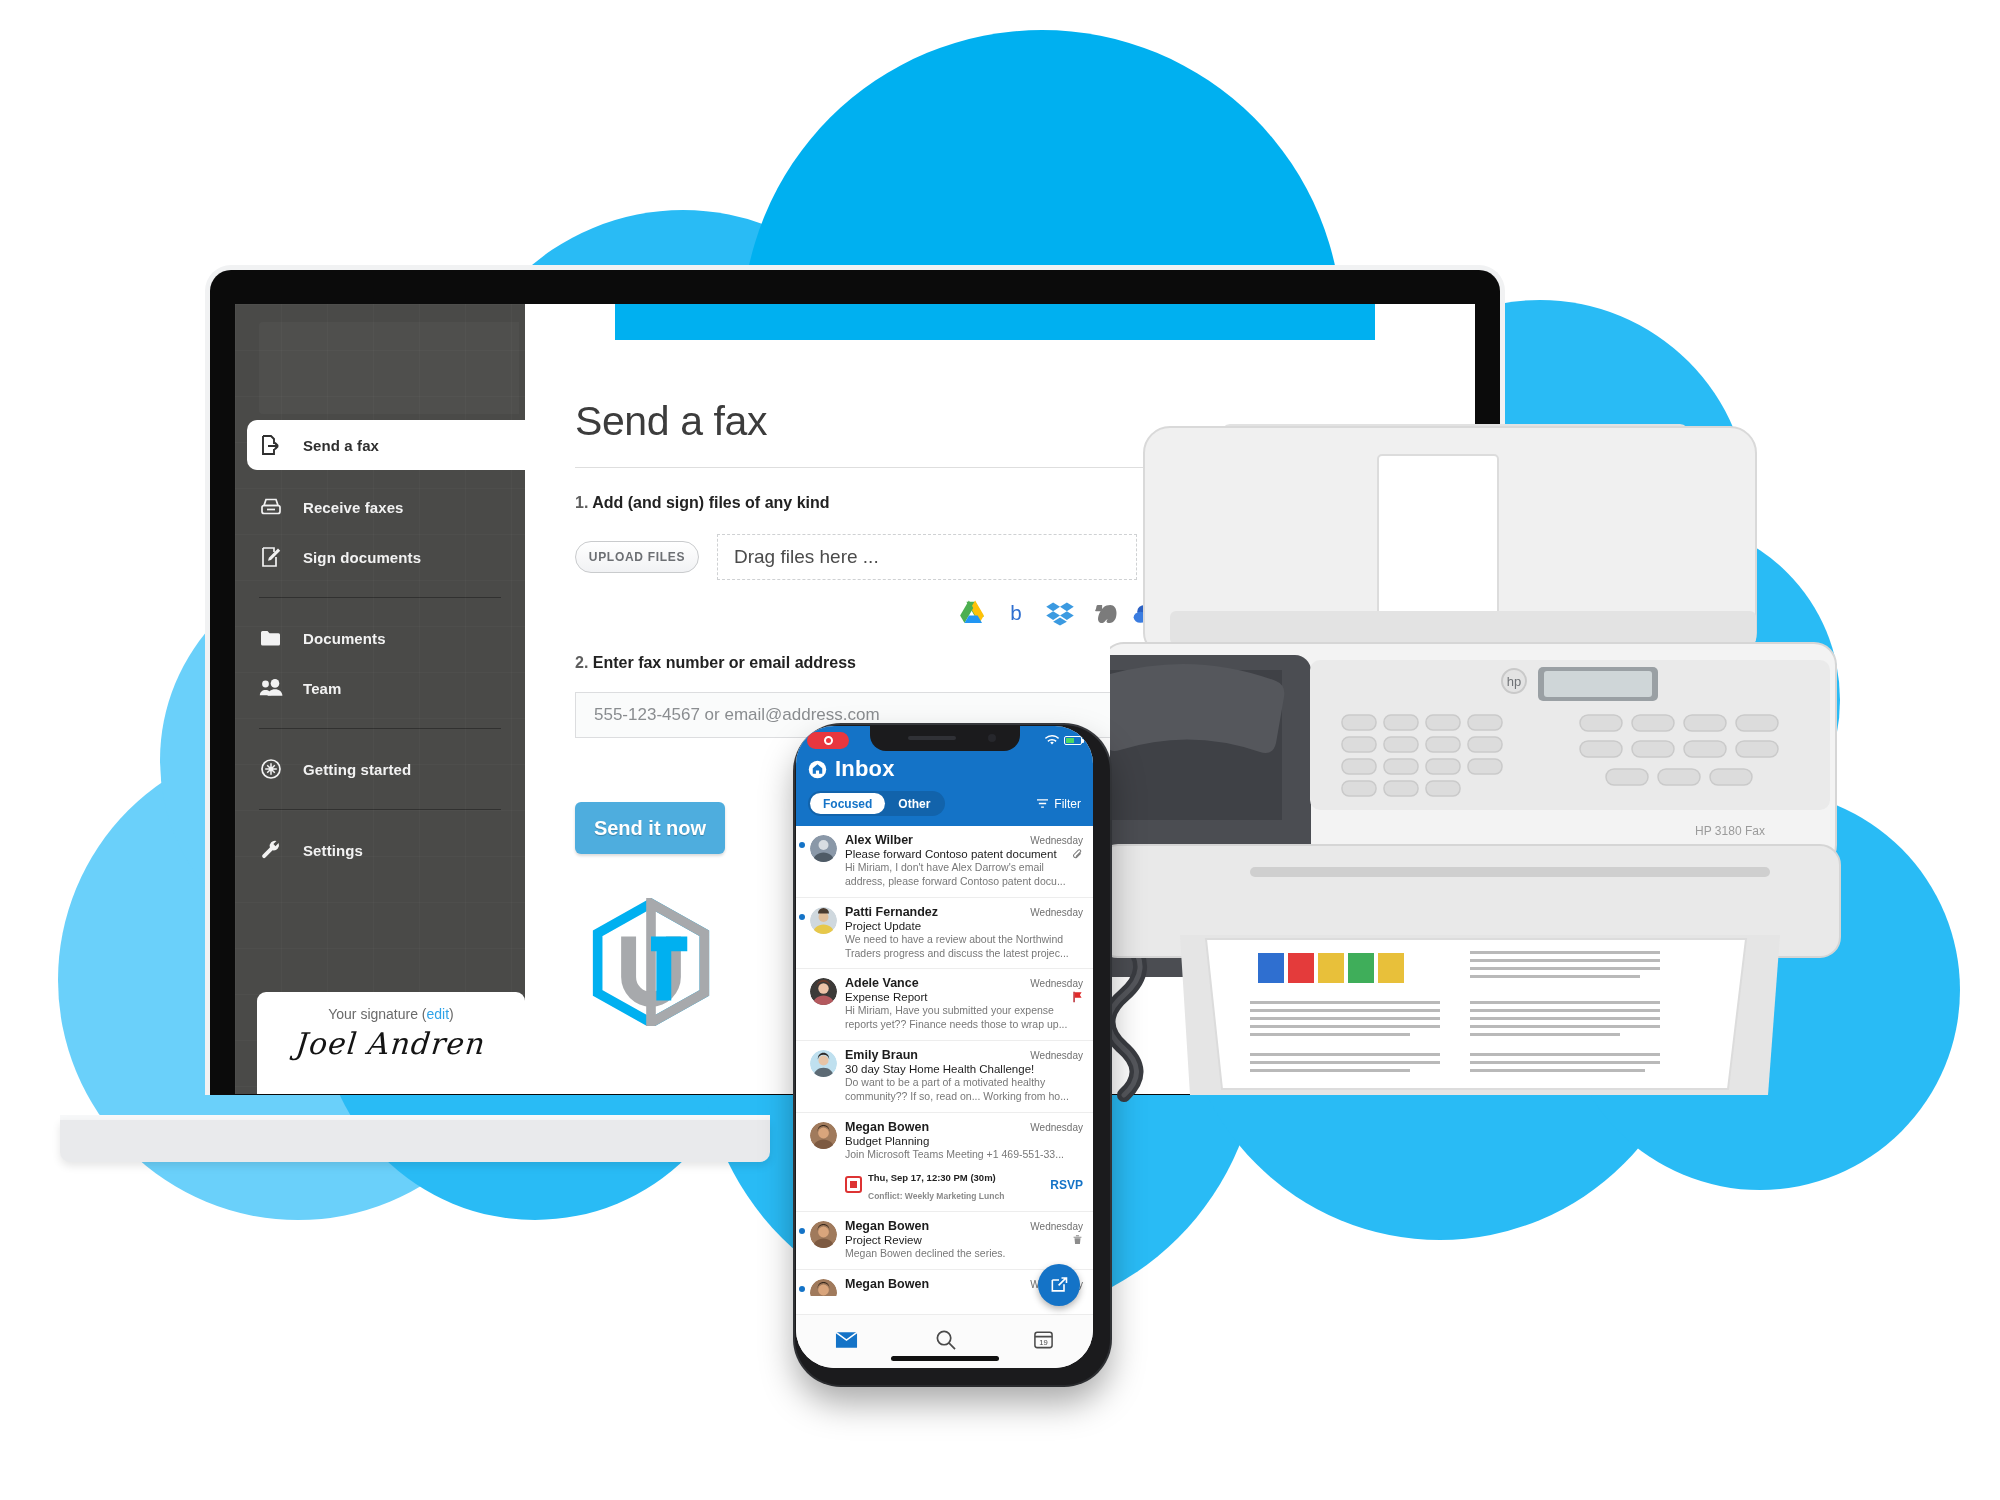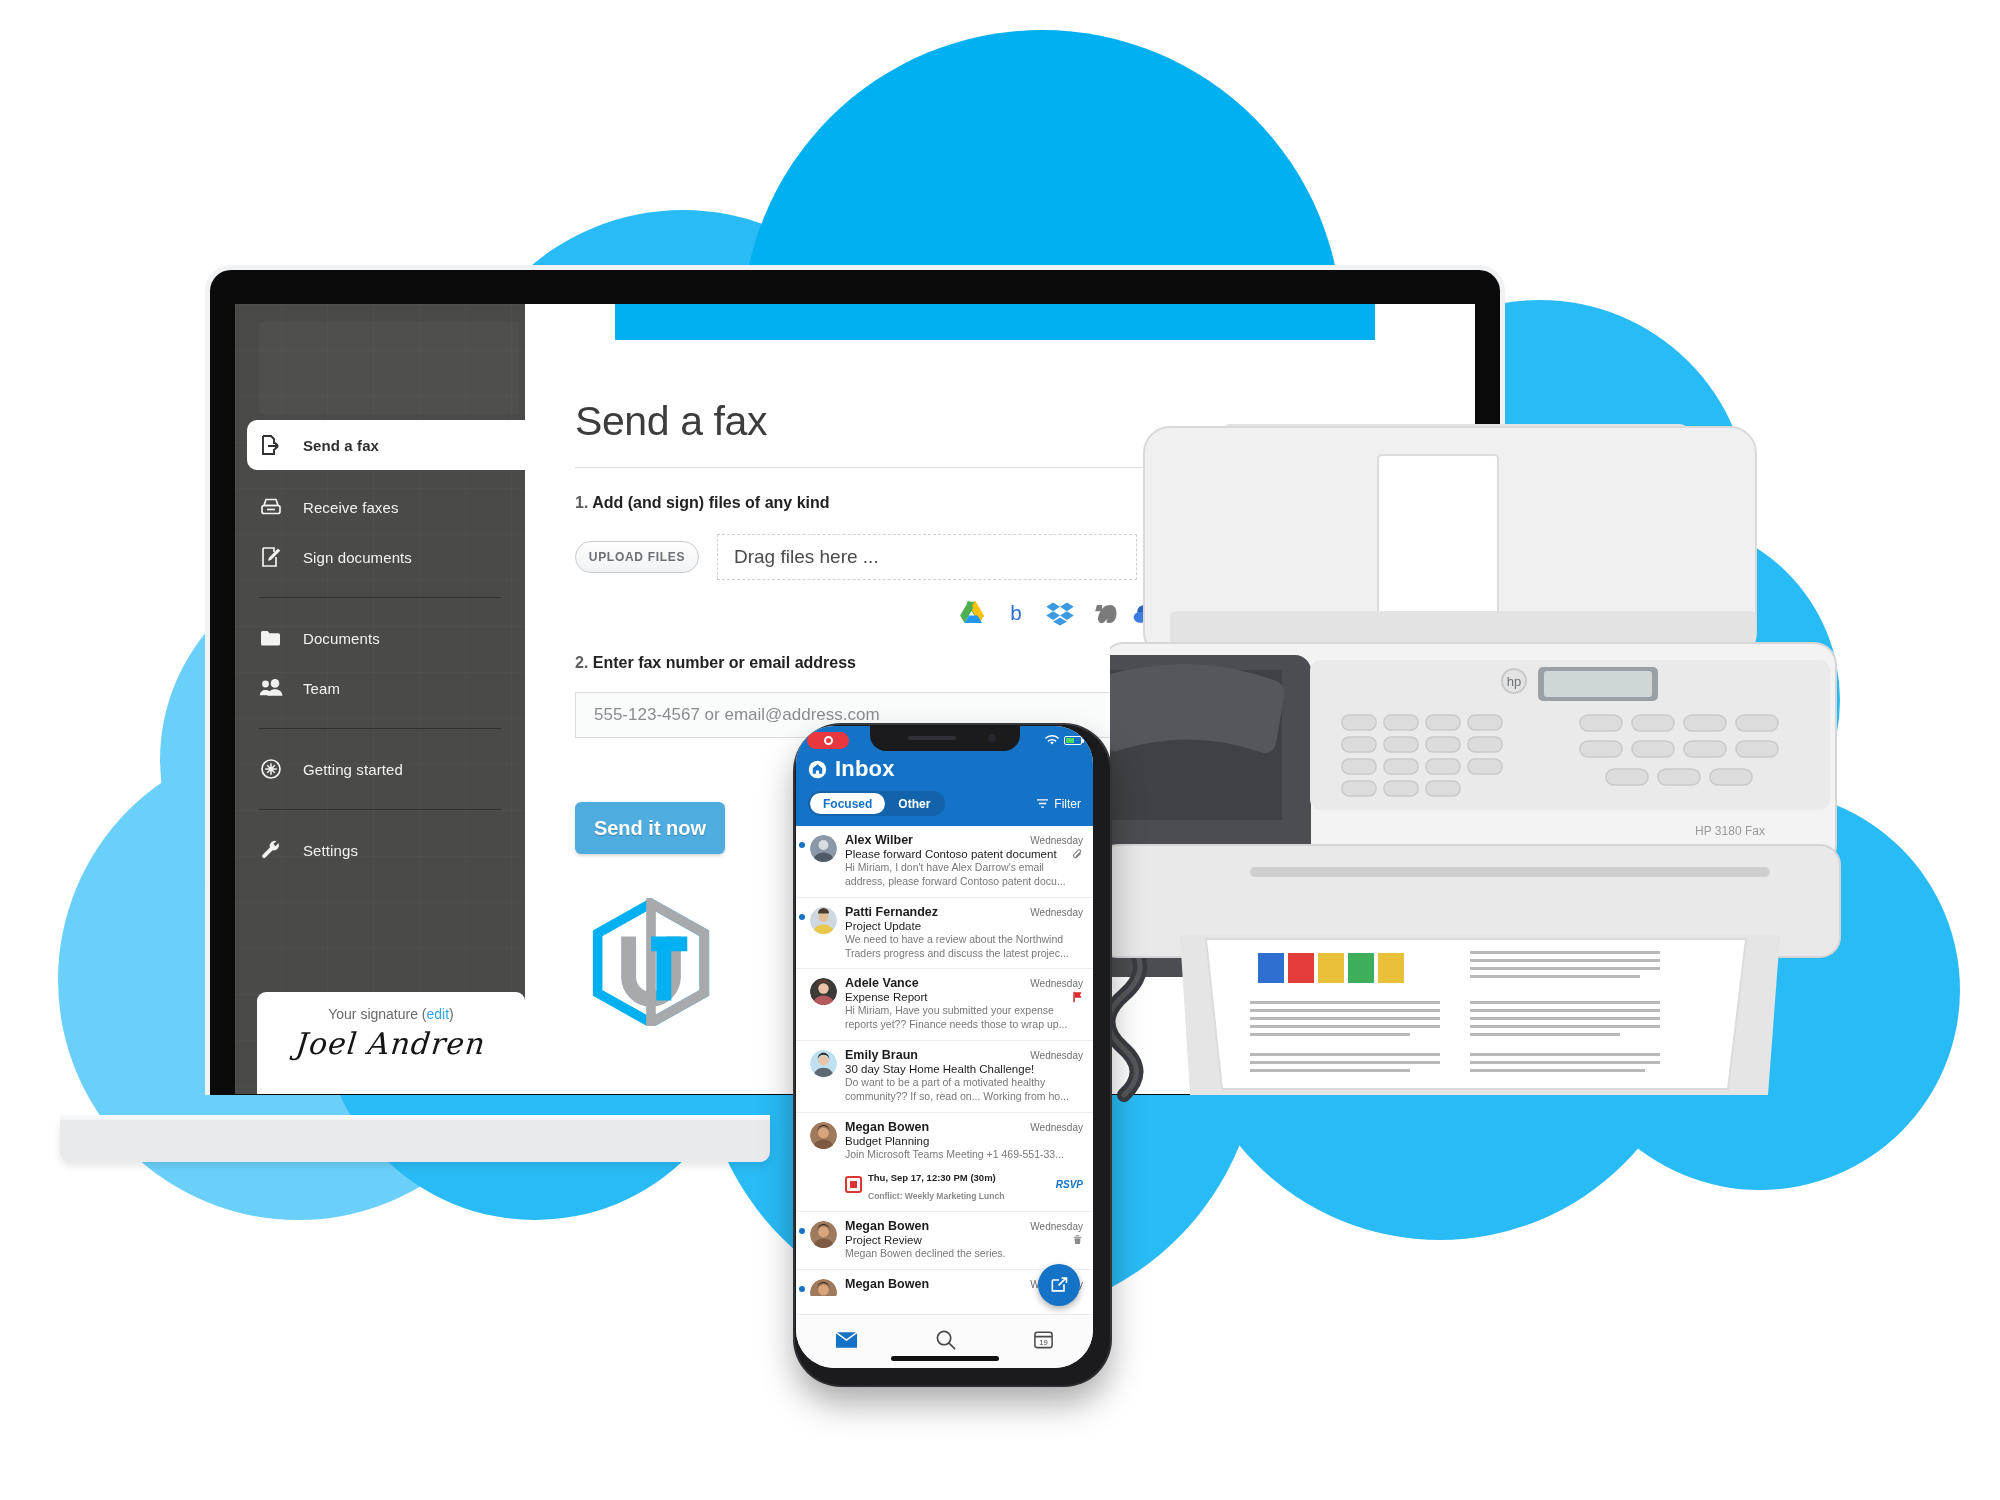--- a/index.html
+++ b/index.html
@@ -82,20 +82,21 @@
   .nav-list { position: absolute; left: 0; top: 116px; width: 290px; }
   .nav-item {
     position: relative;
     display: flex; align-items: center;
     height: 50px;
     padding-left: 24px;
     color: #f2f2f2;
     font-size: 15px;
     letter-spacing: .1px;
     cursor: pointer;
+    font-weight: bold;
   }
   .nav-item .nav-ico {
     width: 30px; height: 26px;
     display: flex; align-items: center; justify-content: flex-start;
     margin-right: 14px;
     flex: 0 0 30px;
   }
   .nav-item.active {
     background: #ffffff;
     color: #2f2f2f;
@@ -325,21 +326,21 @@
     width: 17px; height: 17px; border: 2px solid #d33; border-radius: 3px;
     position: relative; flex: 0 0 17px;
   }
   .meet-ico::after {
     content: ""; position: absolute; left: 3px; top: 3px;
     width: 7px; height: 7px; background: #d33;
   }
   .meet-text { flex: 1; }
   .meet-when { font-size: 9.5px; color: #222; font-weight: bold; }
   .meet-conflict { font-size: 8.5px; color: #8a8a8a; font-weight: bold; }
-  .rsvp { font-size: 10px; font-weight: bold; color: #1473c7; font-style: italic; }
+  .rsvp { font-size: 12px; font-weight: bold; color: #1473c7; }
   #compose-fab {
     position: absolute; right: 13px; bottom: 62px;
     width: 42px; height: 42px; border-radius: 50%;
     background: #1473c7;
     display: flex; align-items: center; justify-content: center;
     box-shadow: 0 3px 7px rgba(0,0,0,.3);
     z-index: 8;
   }
   #ph-tabbar {
     position: absolute; left: 0; bottom: 0; width: 297px; height: 54px;

